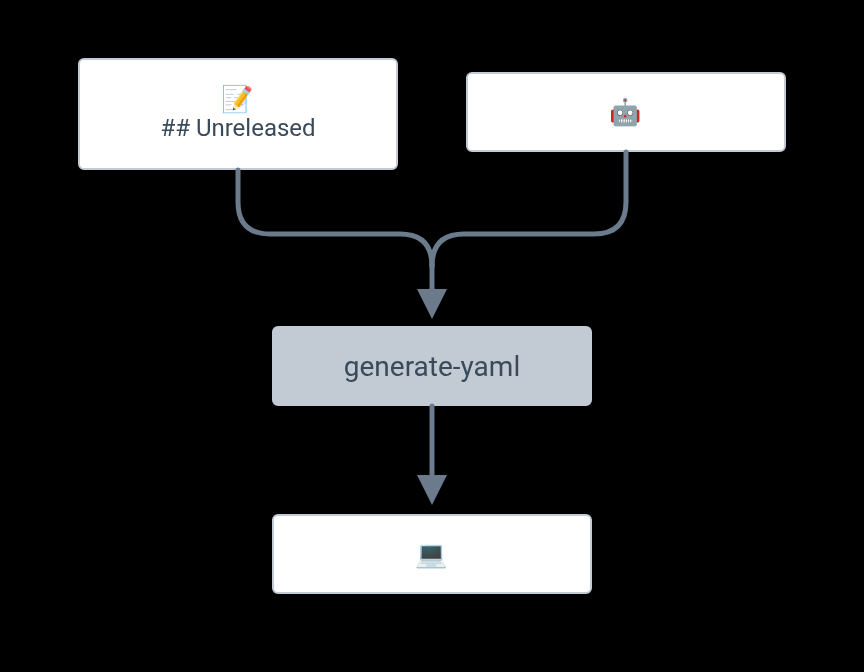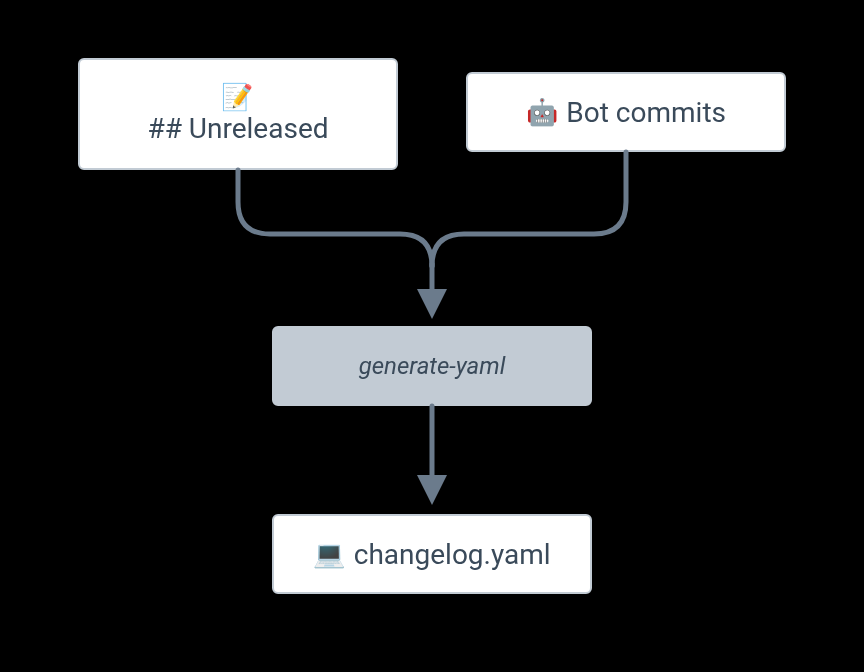--- a/index.html
+++ b/index.html
@@ -18,39 +18,38 @@
     display: flex;
     flex-direction: column;
     align-items: center;
     justify-content: center;
     text-align: center;
     padding: 12px 18px;
   }
   .node-white { background: #ffffff; }
   .node-gray { background: #c2cbd4; }
   .line1 { display: flex; align-items: center; gap: 8px; font-size: 28px; color: #3a4a5a; font-weight: 400; white-space: nowrap; }
-  .line2 { font-size: 28px; color: #3a4a5a; font-weight: 400; margin-top: 2px; }
+  .line2 { font-size: 24px; color: #3a4a5a; font-weight: 400; margin-top: 2px; }
   .icon-emoji { font-size: 26px; line-height: 1; }
-  .proc-label { font-size: 24px; color: #3a4a5a; font-weight: 400; font-style: italic; }
+  .proc-label { font-size: 28px; color: #3a4a5a; font-weight: 400; }
   svg.connector { position: absolute; overflow: visible; }
 </style>
 </head>
 <body>
 
 <div class="node node-white" style="left:78px; top:58px; width:320px; height:112px;">
   <div class="line1">
     <span class="icon-emoji">📝</span>
   </div>
   <div class="line2">## Unreleased</div>
 </div>
 
 <div class="node node-white" style="left:466px; top:72px; width:320px; height:80px;">
   <div class="line1">
     <span class="icon-emoji">🤖</span>
-    <span>Bot commits</span>
   </div>
 </div>
 
 <svg class="connector" style="left:0; top:0;" width="864" height="672">
   <defs>
     <marker id="arrowhead" markerWidth="6" markerHeight="6" refX="3" refY="3" orient="auto" markerUnits="strokeWidth">
       <path d="M0,0 L6,3 L0,6 Z" fill="#6b7b8c"></path>
     </marker>
   </defs>
 
@@ -65,15 +64,14 @@
   <div class="proc-label">generate-yaml</div>
 </div>
 
 <svg class="connector" style="left:0; top:0;" width="864" height="672">
   <path d="M 432 406 L 432 490" stroke="#6b7b8c" stroke-width="5" fill="none" stroke-linecap="round" marker-end="url(#arrowhead)"></path>
 </svg>
 
 <div class="node node-white" style="left:272px; top:514px; width:320px; height:80px;">
   <div class="line1">
     <span class="icon-emoji">💻</span>
-    <span>changelog.yaml</span>
   </div>
 </div>
 
 </body></html>

